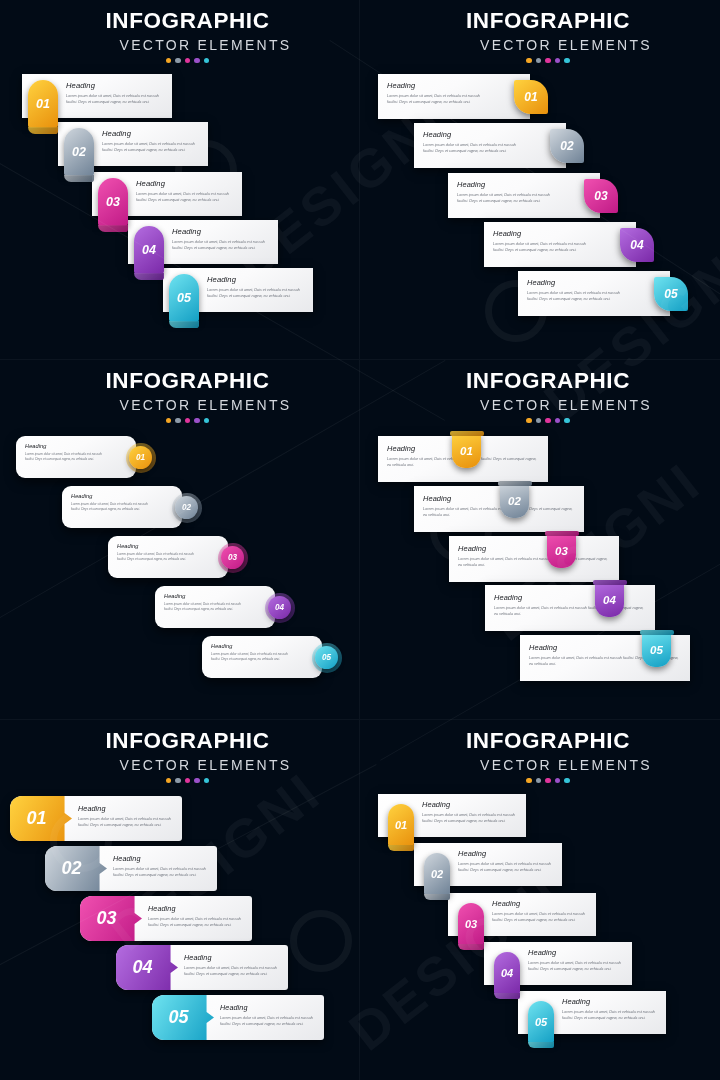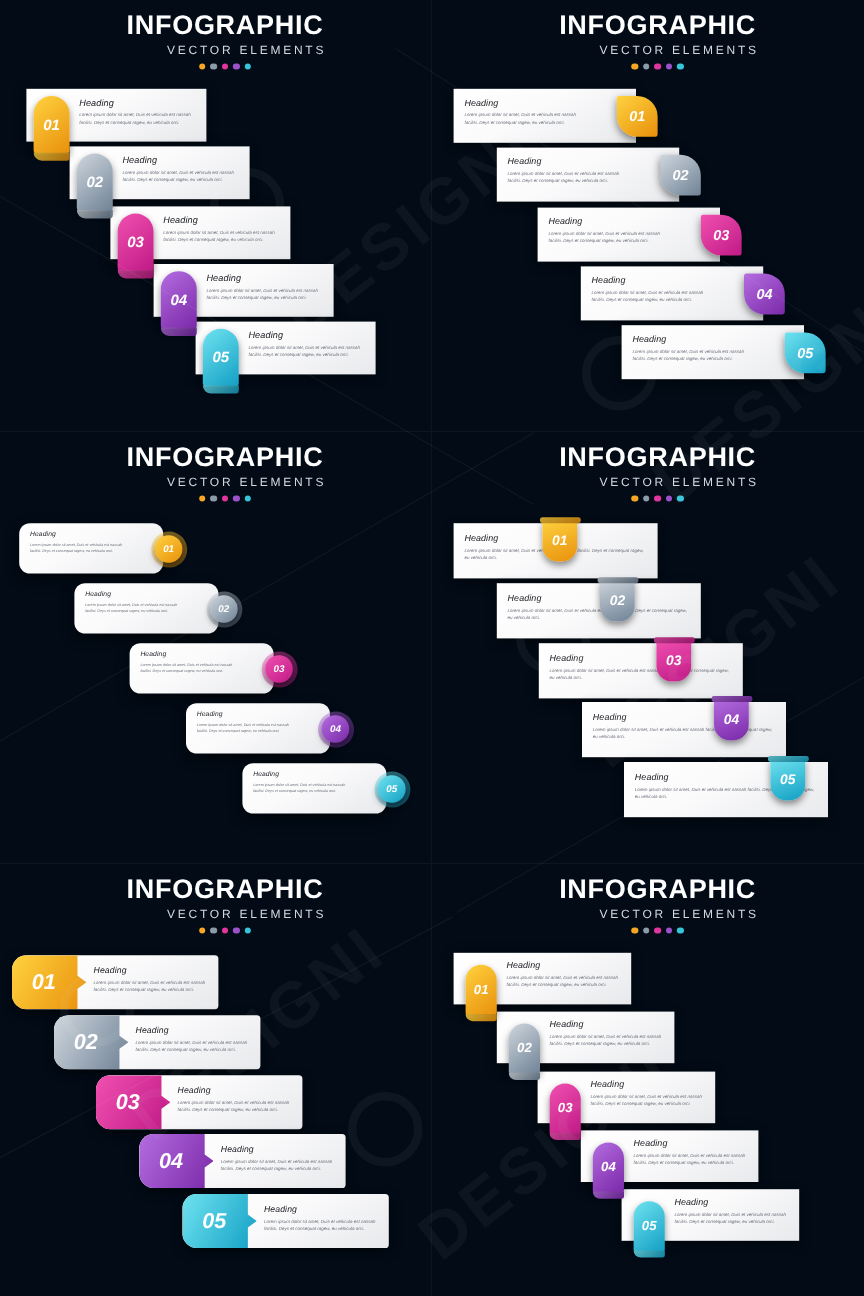--- a/index.html
+++ b/index.html
@@ -20,21 +20,21 @@
   .wm-ring { position:absolute; border:7px solid rgba(255,255,255,.05); border-radius:50%; }
 
   .panel { position:relative; overflow:hidden;
            border-right:1px solid rgba(255,255,255,.045);
            border-bottom:1px solid rgba(255,255,255,.045); }
   .panel.col2 { border-right:none; }
   .panel.row3 { border-bottom:none; }
 
   .head { position:absolute; top:10px; left:16px; right:0; text-align:center; z-index:5; }
   .head h1 { color:#fff; font-size:22.5px; font-weight:700; letter-spacing:.6px; line-height:1; }
-  .head h2 { color:#d4d8de; font-size:10px; font-weight:400; letter-spacing:2.3px; margin-top:4px;padding-left:36px; }
+  .head h2 { color:#d4d8de; font-size:14px; font-weight:400; letter-spacing:2.3px; margin-top:4px;padding-left:36px; }
   .dots { margin-top:5px; display:flex; gap:4px; justify-content:center; }
   .dots i { width:5.5px; height:5.5px; border-radius:50%; display:block; }
 
   .rows { position:absolute; left:0; top:62px; width:100%; height:298px; }
   .row { position:absolute; }
 
   
   .card {
     position:relative;
     background:linear-gradient(150deg,#ffffff 0%,#fbfbfc 42%,#e8e9ec 100%);

